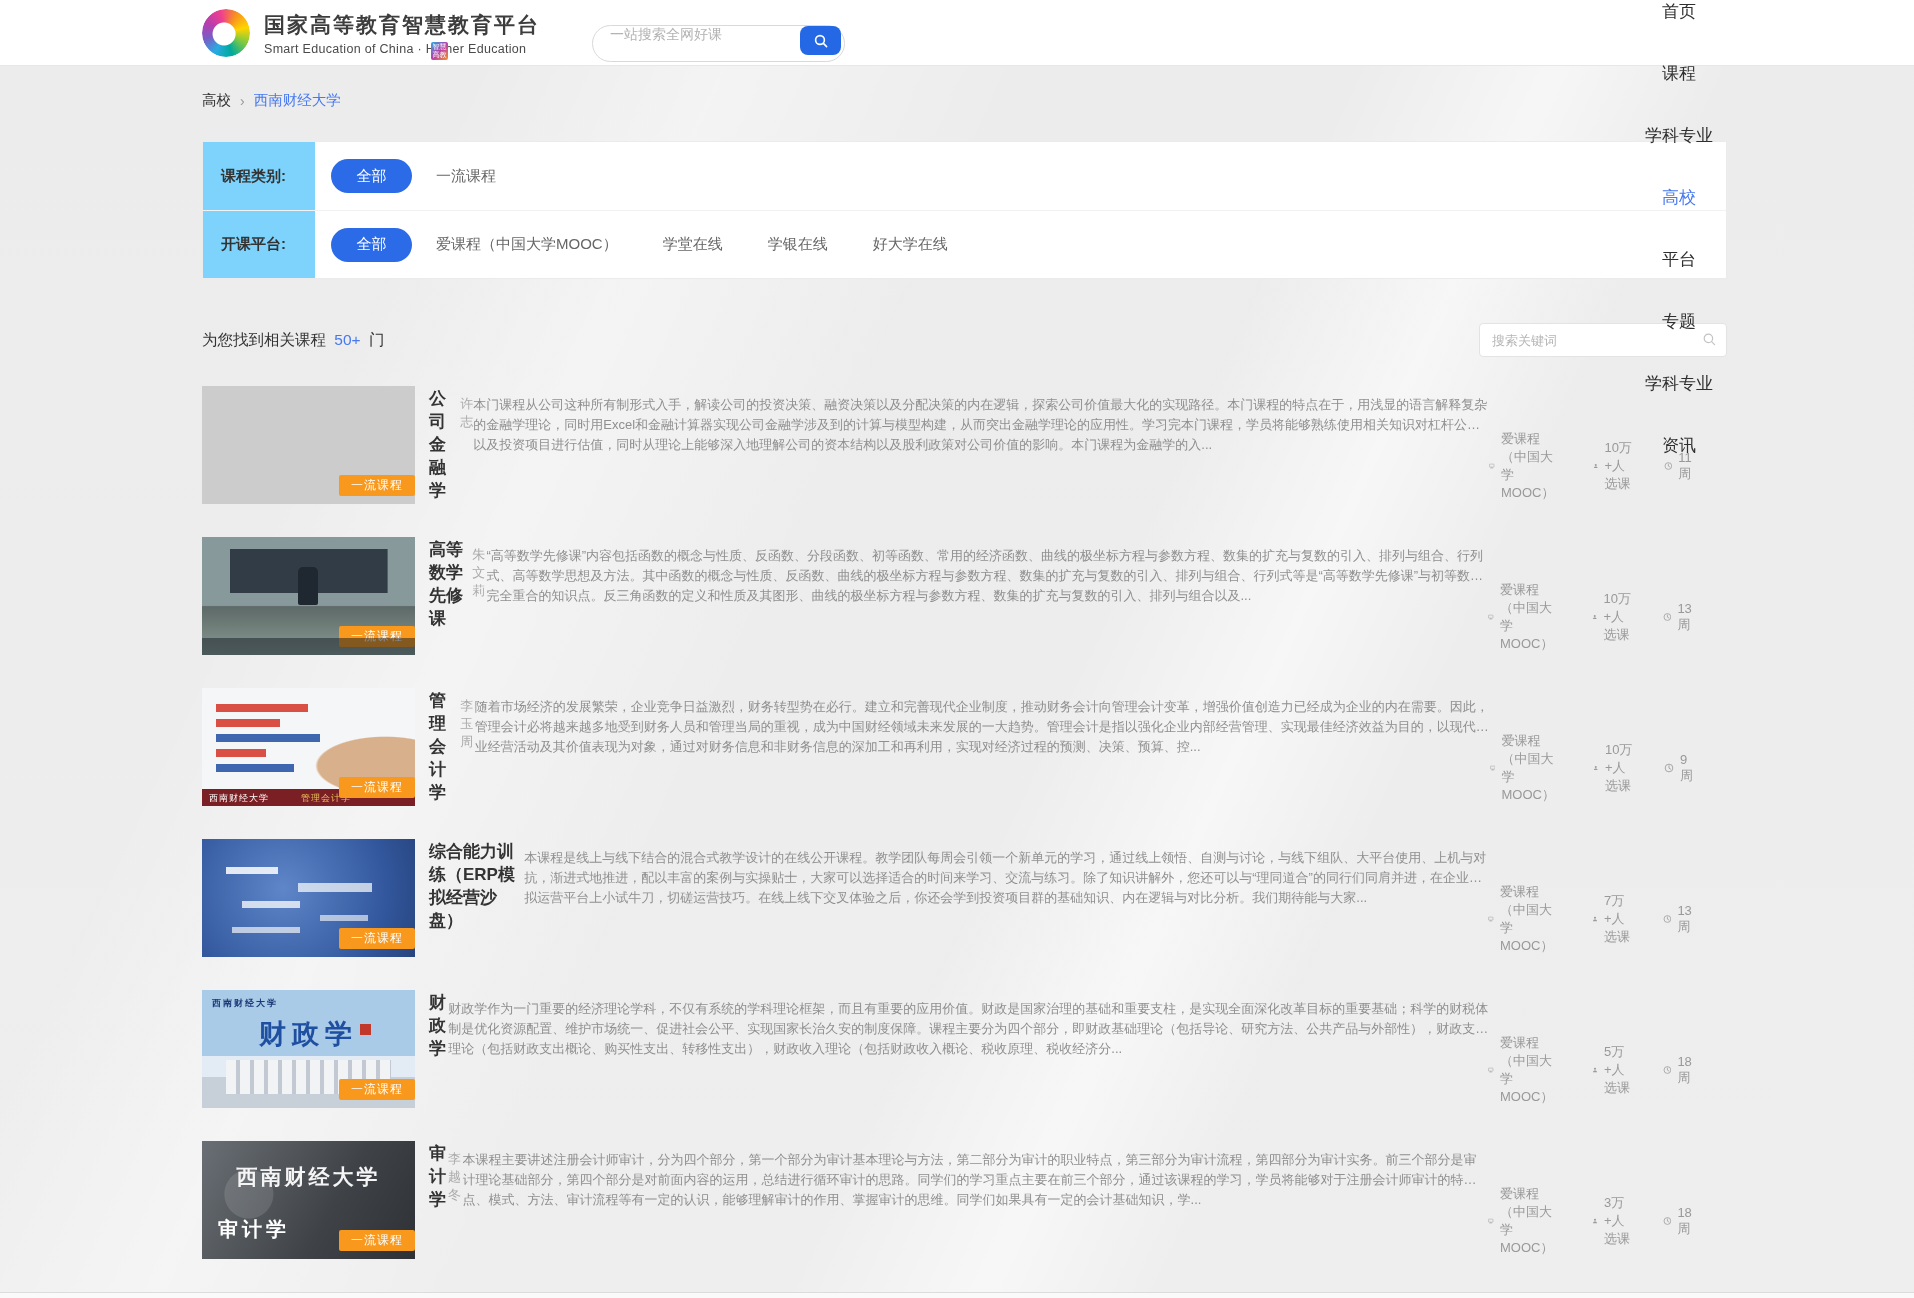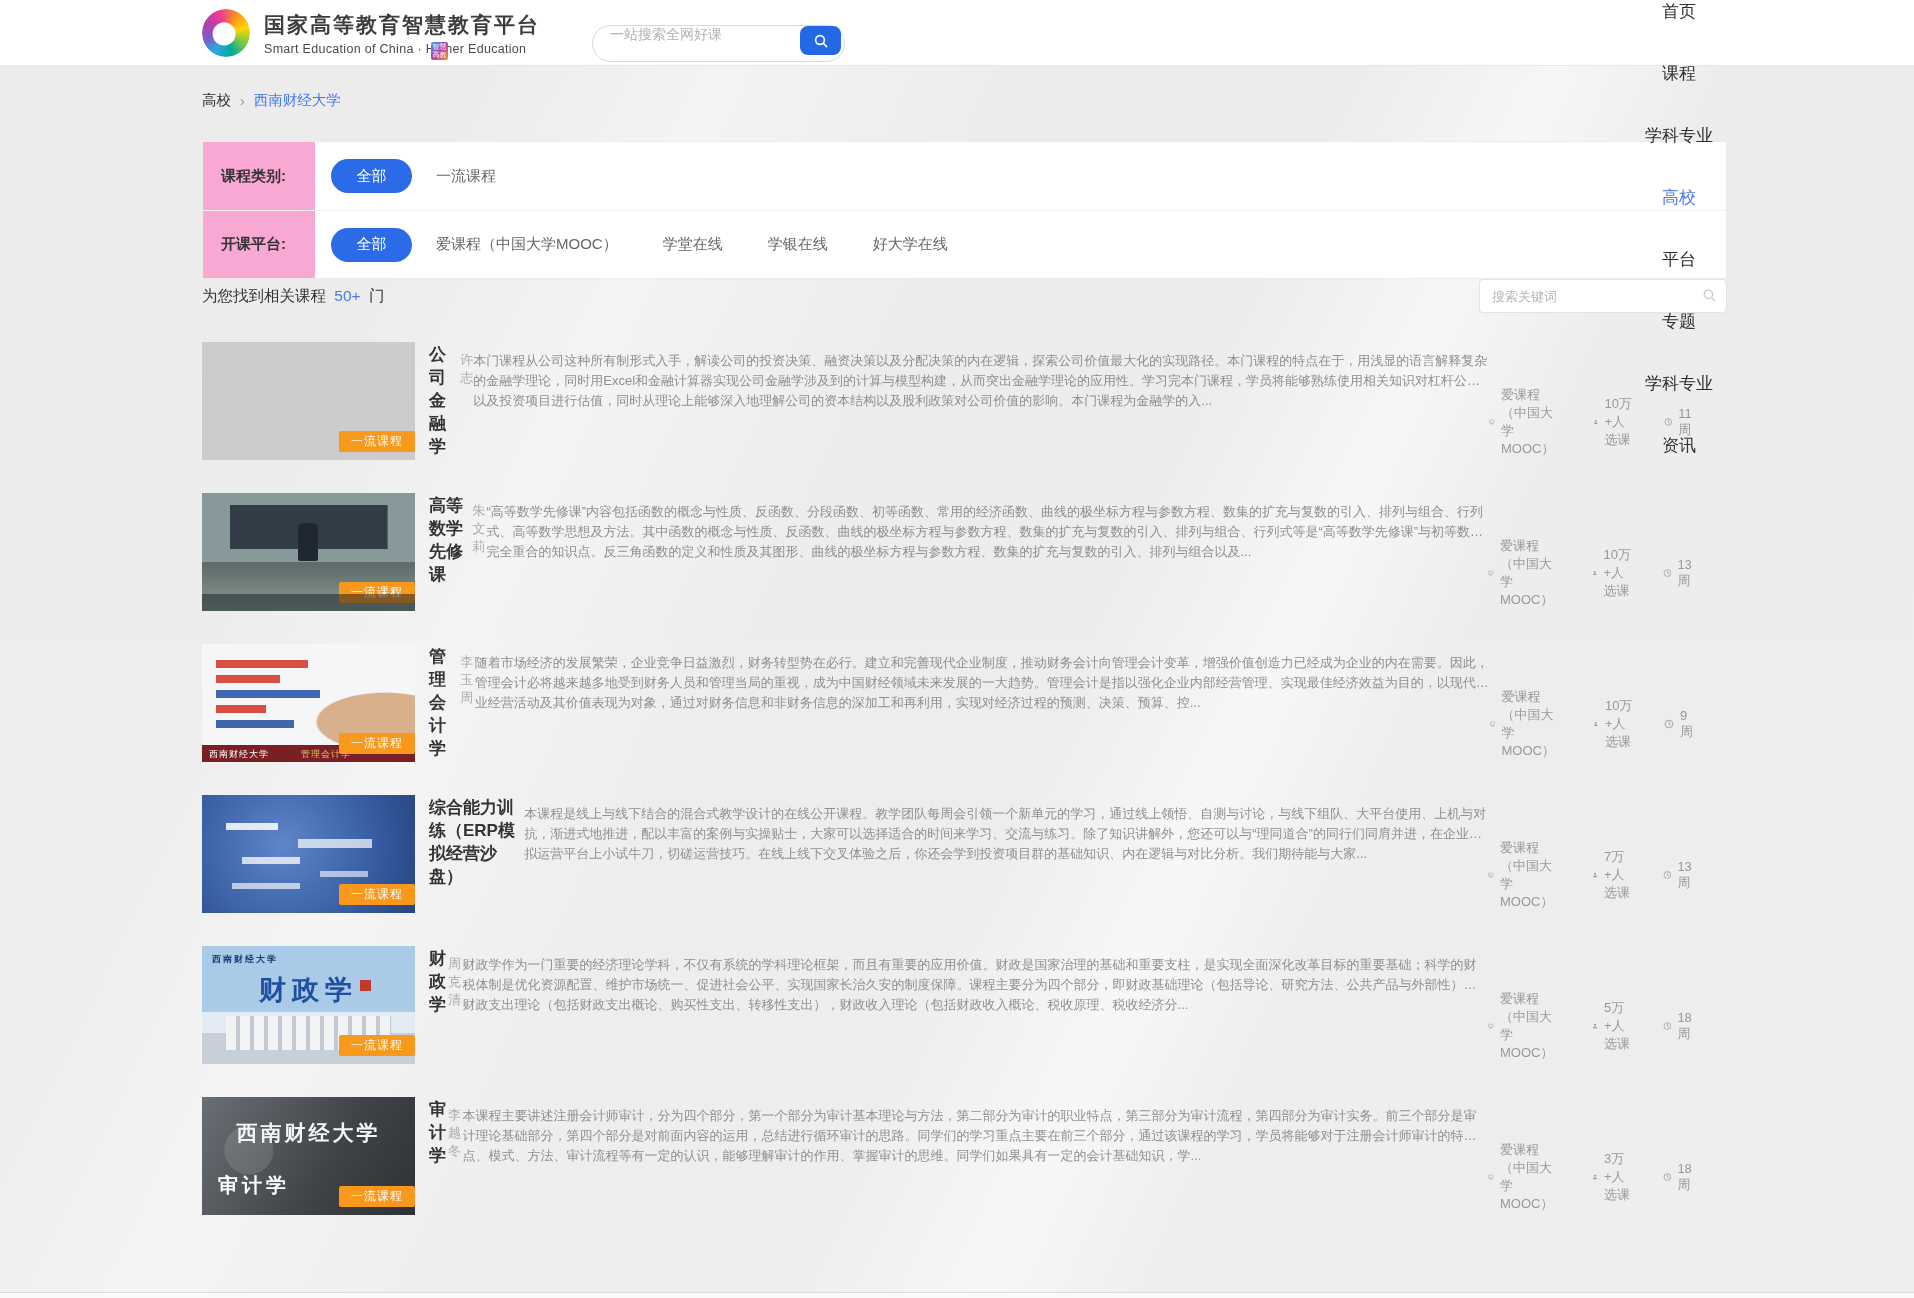--- a/index.html
+++ b/index.html
@@ -47,30 +47,30 @@
   .container { position:absolute; left:202px; width:1525px; top:66px; }
 
   .breadcrumb { margin-top:25px; display:flex; align-items:center; font-size:14.5px; }
   .bc-sep { color:#999; margin:0 9px; font-size:14px; }
   .bc-link { color:#4678f0; cursor:pointer; }
 
   
   .filter-panel { margin-top:31px; background:#fff; border:1px solid #ebebeb; }
   .filter-row { display:flex; align-items:stretch; height:68px; }
   .filter-row + .filter-row { border-top:1px solid #f2f2f2; }
-  .filter-label { width:112px; flex:none; background:#f9a8d4; display:flex; align-items:center;
+  .filter-label { width:112px; flex:none; background:#7dd3fc; display:flex; align-items:center;
     padding-left:18px; font-size:15px; font-weight:bold; color:#333; }
   .filter-opts { display:flex; align-items:center; padding-left:16px; gap:0; }
   .pill { min-width:81px; height:34px; padding:0 20px; border:none; border-radius:17px; background:#2b6be8;
     color:#fff; font-size:15px; font-family:inherit; cursor:pointer; }
   .opt { margin-left:45px; font-size:15px; color:#666; cursor:pointer; white-space:nowrap; }
   .opt:first-of-type { margin-left:24px; }
 
   
-  .results-bar { display:flex; align-items:center; justify-content:space-between; }
+  .results-bar { margin-top:44px; display:flex; align-items:center; justify-content:space-between; }
   .results-text { font-size:15.5px; color:#333; }
   .results-count { color:#4678f0; margin:0 4px; }
   .kw-box { position:relative; width:248px; height:34px; }
   .kw-box input { width:100%; height:100%; border:1px solid #e3e3e3; border-radius:4px; background:#fff;
     font-size:13px; color:#555; padding:0 32px 0 12px; outline:none; font-family:Liberation Sans, sans-serif; }
   .kw-box input::placeholder { color:#b5b5b5; }
   .kw-icon { position:absolute; right:10px; top:9px; }
 
   
   .course-list { margin-top:29px; }
@@ -357,21 +357,20 @@
   </div>
 
   <div class="course-card">
     <div class="thumb thumb-5">
       <span class="tt-a">西南财经大学</span>
       <span class="tt-b">财政学</span>
       <span class="badge">一流课程</span>
     </div>
     <div class="card-body">
       <div class="course-title">财政学</div>
-      <div class="course-teacher">周克清</div>
       <div class="course-desc">财政学作为一门重要的经济理论学科，不仅有系统的学科理论框架，而且有重要的应用价值。财政是国家治理的基础和重要支柱，是实现全面深化改革目标的重要基础；科学的财税体制是优化资源配置、维护市场统一、促进社会公平、实现国家长治久安的制度保障。课程主要分为四个部分，即财政基础理论（包括导论、研究方法、公共产品与外部性），财政支出理论（包括财政支出概论、购买性支出、转移性支出），财政收入理论（包括财政收入概论、税收原理、税收经济分...</div>
       <div class="course-meta">
         <span class="meta-item">
           <svg width="14" height="14" viewBox="0 0 14 14">
             <rect x="1.4" y="2.2" width="11.2" height="7.6" rx="1" fill="none" stroke="#9a9a9a" stroke-width="1.2"></rect>
             <line x1="7" y1="9.8" x2="7" y2="12" stroke="#9a9a9a" stroke-width="1.2"></line>
             <line x1="4.4" y1="12.2" x2="9.6" y2="12.2" stroke="#9a9a9a" stroke-width="1.2" stroke-linecap="round"></line>
           </svg>
           <span>爱课程（中国大学MOOC）</span>
         </span>

